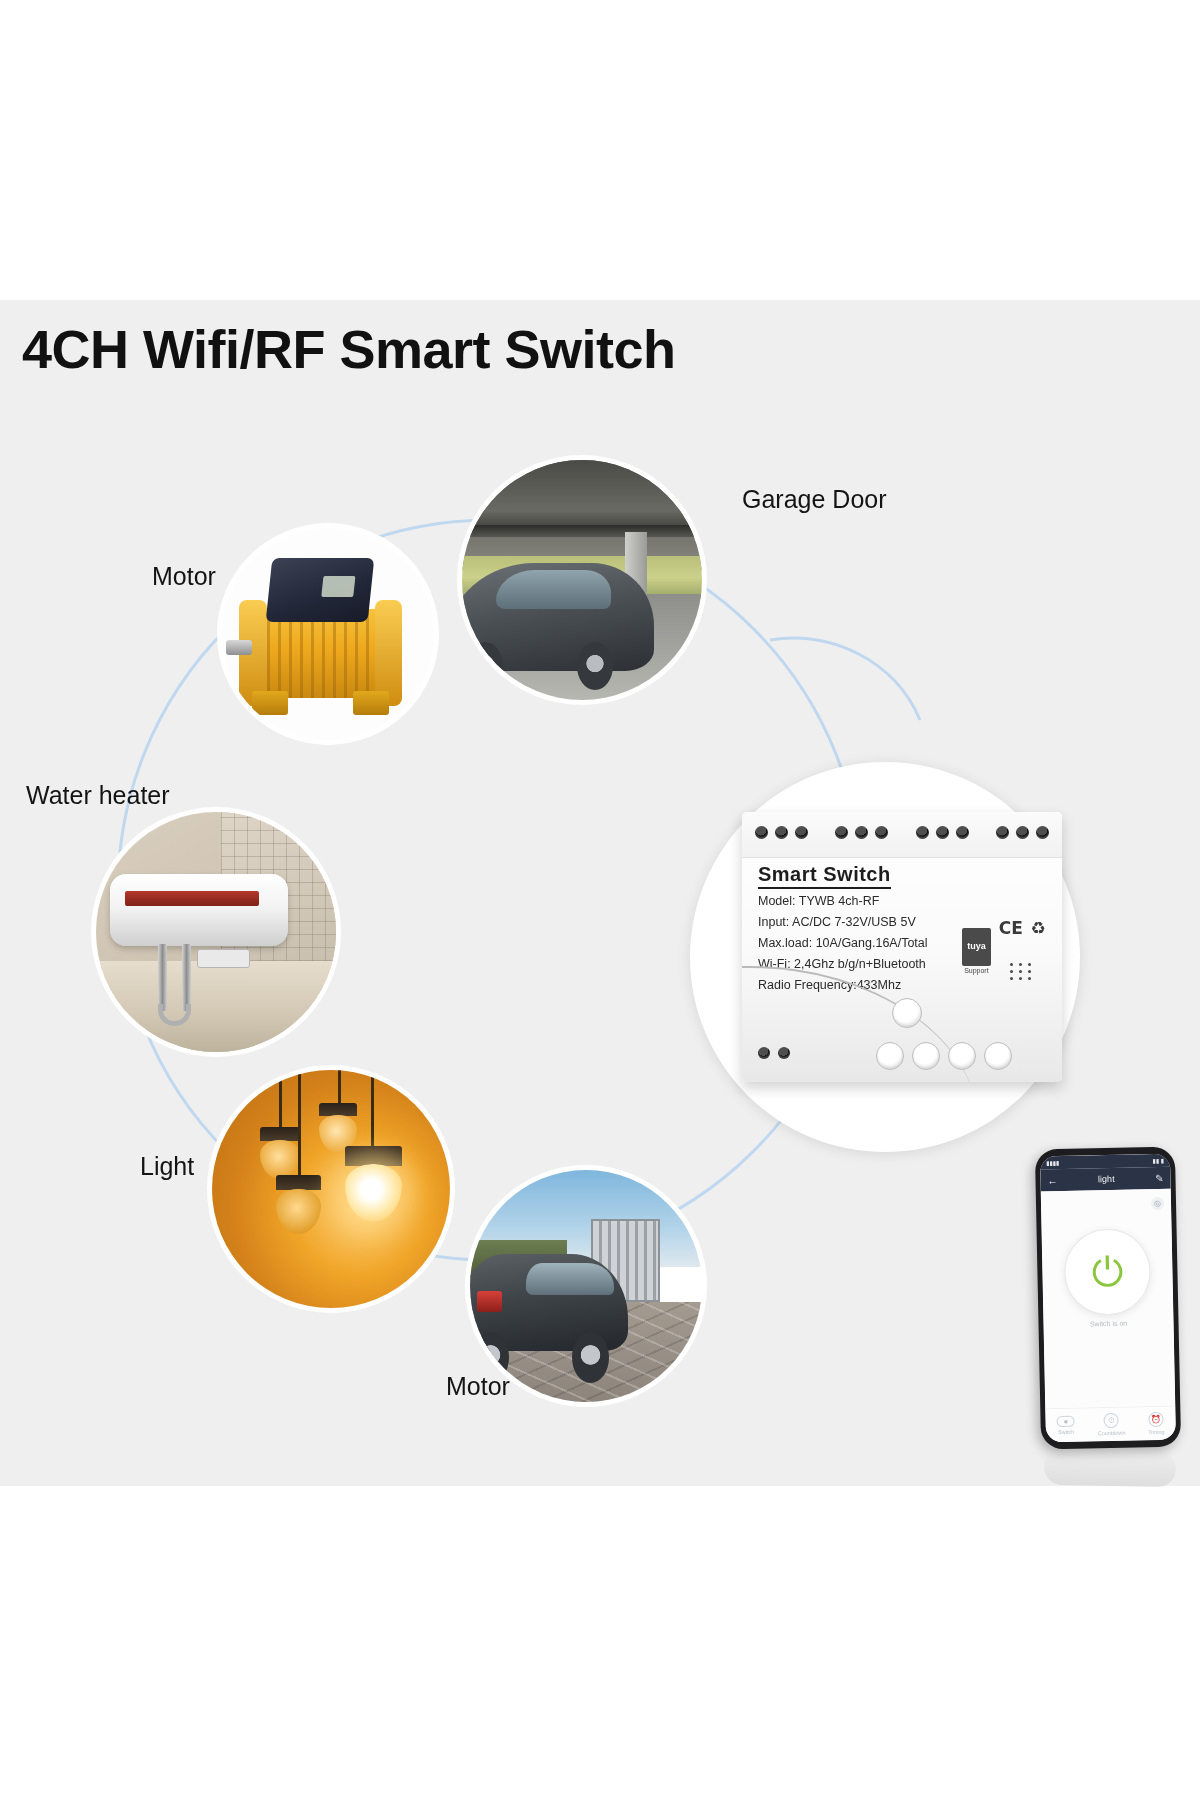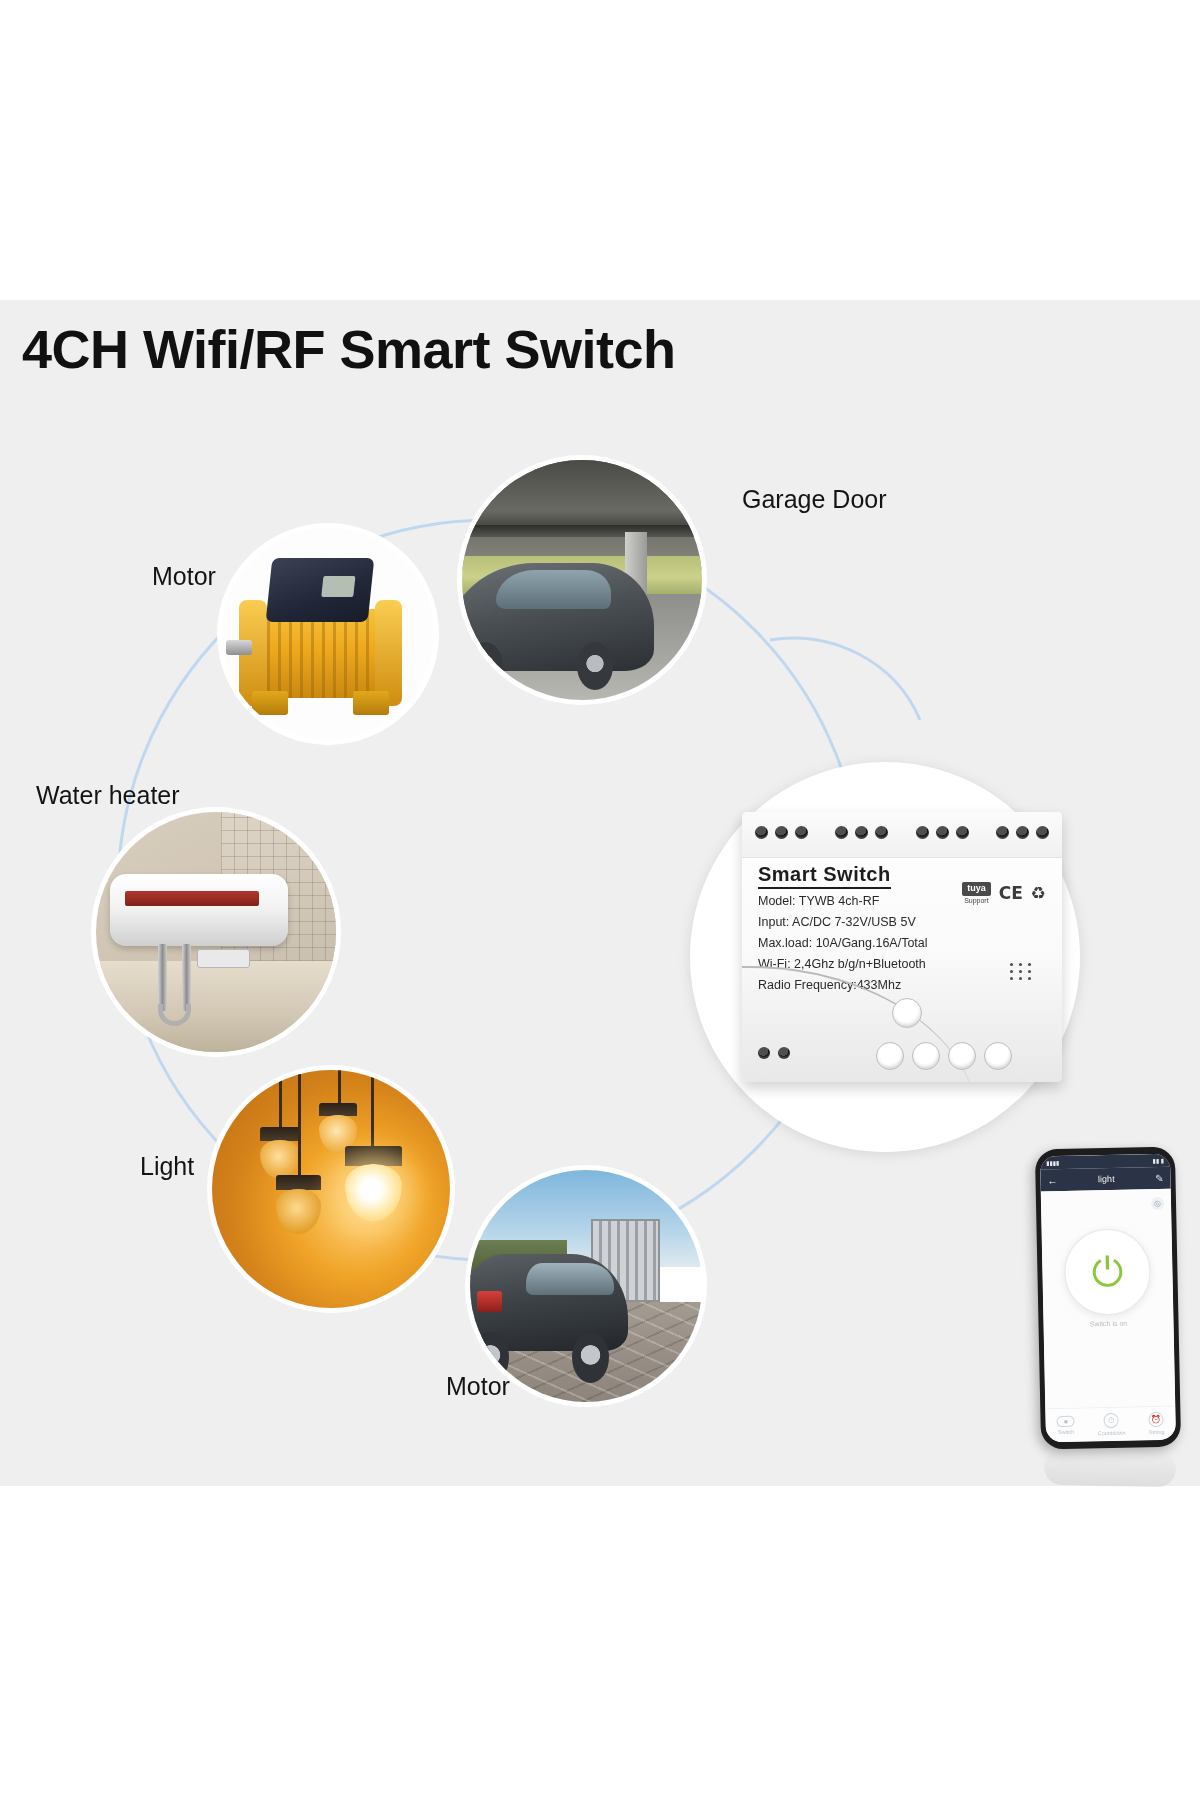--- a/index.html
+++ b/index.html
@@ -262,22 +262,22 @@
   }
   .dev-label { position: absolute; left: 5%; top: 19%; width: 68%; }
   .dev-title {
     font-size: 20px; font-weight: bold; color: #1d1d1d;
     border-bottom: 2px solid #1d1d1d; display: inline-block;
     padding-bottom: 1px; letter-spacing: .5px;
   }
   .dev-spec { font-size: 12.5px; color: #2a2a2a; line-height: 1.36; margin-top: 4px; }
   .dev-marks { position: absolute; right: 5%; top: 26%; display: flex; align-items: center; gap: 8px; }
   .tuya-badge {
-    background: #4a4a4a; color: #fff; font-size: 9px; padding: 2px 5px;
-    border-radius: 2px; line-height: 1.1; text-align: center; font-weight: bold;
+    background: #4a4a4a; color: #fff; font-size: 9px; padding: 14px 5px;
+    border-radius: 2px; line-height: 1.1; text-align: center; font-weight: bold; margin-top: 46px;
   }
   .tuya-support { font-size: 7px; color: #444; text-align: center; margin-top: 1px; }
   .ce-mark { font-size: 17px; color: #3b3b3b; font-weight: bold; font-family: "DejaVu Sans", sans-serif; }
   .weee-mark { font-size: 17px; color: #3b3b3b; font-family: "DejaVu Sans", sans-serif; }
   .dev-swoosh {
     position: absolute; left: -6%; top: 57%; width: 80%; height: 60%;
     border-top: 2px solid #b9b9b9;
     border-radius: 0 90% 0 0 / 0 100% 0 0;
   }
   .dev-leds {
@@ -417,21 +417,21 @@
       <div class="wh-tiles"></div>
       <div class="wh-counter"></div>
       <div class="wh-tank"></div>
       <div class="wh-strip"></div>
       <div class="wh-panel"></div>
       <div class="wh-pipe wp1"></div>
       <div class="wh-pipe wp2"></div>
       <div class="wh-pipe-bend"></div>
     </div>
   </div>
-  <div class="label" style="left:36px; top:781px;">Water heater</div>
+  <div class="label" style="left:26px; top:781px;">Water heater</div>
 
   <div class="bubble" style="left:212px; top:1070px; width:238px; height:238px;">
     <div class="scene">
       <div class="light-bg"></div>
 
       <div class="bulb-cord" style="left:28%; height:26%;"></div>
       <div class="bulb" style="left:20%; top:24%; width:17%; height:22%;">
         <div class="bulb-cap"></div>
         <div class="bulb-glass" style="background: radial-gradient(circle at 46% 42%, #ffdf9d, #e8a433 70%, #c9851d 100%);"></div>
       </div>

